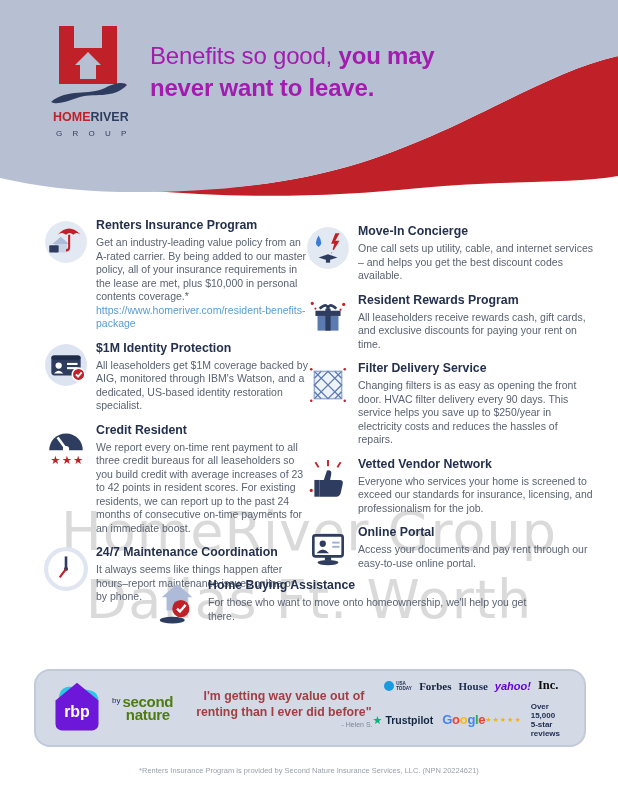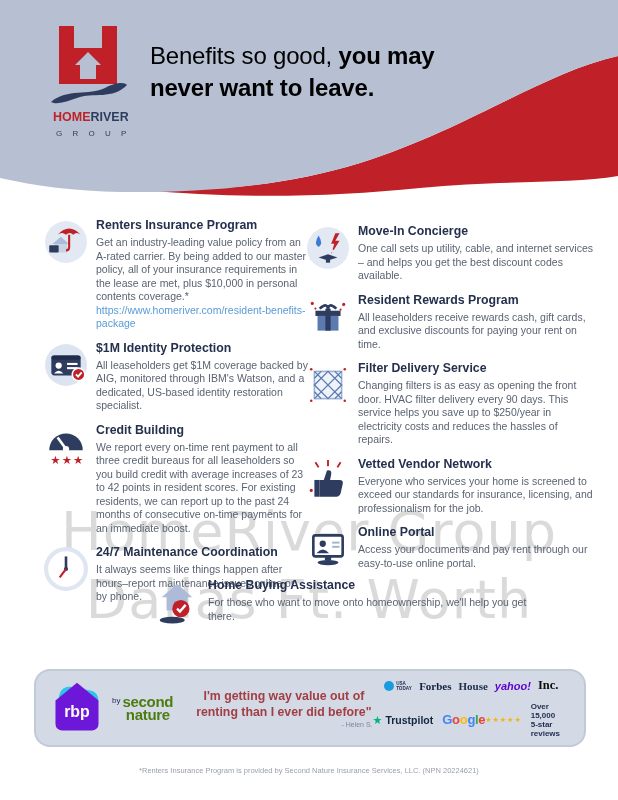--- a/index.html
+++ b/index.html
@@ -2,21 +2,21 @@
 <html><head>
 <meta charset="utf-8">
 <style>
   html,body{margin:0;padding:0;}
   .page{position:relative;width:618px;height:800px;background:#ffffff;overflow:hidden;
         font-family:"Liberation Sans", sans-serif;}
   
   .header-waves{position:absolute;left:0;top:0;width:618px;height:200px;z-index:1;}
   .logo{position:absolute;left:48px;top:26px;width:80px;height:116px;z-index:2;}
   .headline{position:absolute;left:150px;top:40px;width:330px;z-index:2;
-            font-size:24px;line-height:32px;color:#000000;letter-spacing:-0.2px;}
+            font-size:24px;line-height:32px;color:#a21caf;letter-spacing:-0.2px;}
   .headline strong{font-weight:700;}
   
   .watermark{position:absolute;left:0;top:498px;width:618px;text-align:center;z-index:0;
              font-family:"DejaVu Sans", sans-serif;color:#bdbdbd;opacity:0.55;
              font-size:54px;line-height:68px;letter-spacing:1px;white-space:nowrap;}
   
   .col{position:absolute;display:flex;flex-direction:column;gap:10px;z-index:2;align-items:center;}
   .col-left{left:44px;top:218px;width:264px;}
   .col-right{left:306px;top:224px;width:288px;}
   .center-benefit{position:absolute;left:156px;top:578px;width:392px;z-index:2;}
@@ -135,21 +135,21 @@
       <div class="benefit">
         <div class="icon-wrap">
           <svg viewBox="0 0 42 42">
             <path d="M5 24 A16 16 0 0 1 37 24 Z" fill="#2e3d5f"></path>
             <path d="M21 23 L13 12" stroke="#ffffff" stroke-width="2.5"></path>
             <circle cx="21" cy="23" r="3" fill="#ffffff"></circle>
             <text x="6" y="37" font-size="11" fill="#c02128" letter-spacing="1">★★★</text>
           </svg>
         </div>
         <div class="benefit-text">
-          <h3>Credit Building</h3>
+          <h3>Credit Resident</h3>
           <p>We report every on-time rent payment to all three credit bureaus for all leaseholders so you build credit with average increases of 23 to 42 points in resident scores. For existing residents, we can report up to the past 24 months of consecutive on-time payments for an immediate boost.</p>
         </div>
       </div>
       <div class="benefit">
         <div class="icon-wrap">
           <svg viewBox="0 0 42 42">
             <circle cx="21" cy="21" r="19" fill="#ffffff" stroke="#dfe5f1" stroke-width="4"></circle>
             <circle cx="21" cy="21" r="2" fill="#2e3d5f"></circle>
             <path d="M21 21 V9" stroke="#2e3d5f" stroke-width="2.5"></path>
             <path d="M21 21 L15 29" stroke="#c02128" stroke-width="2"></path>

